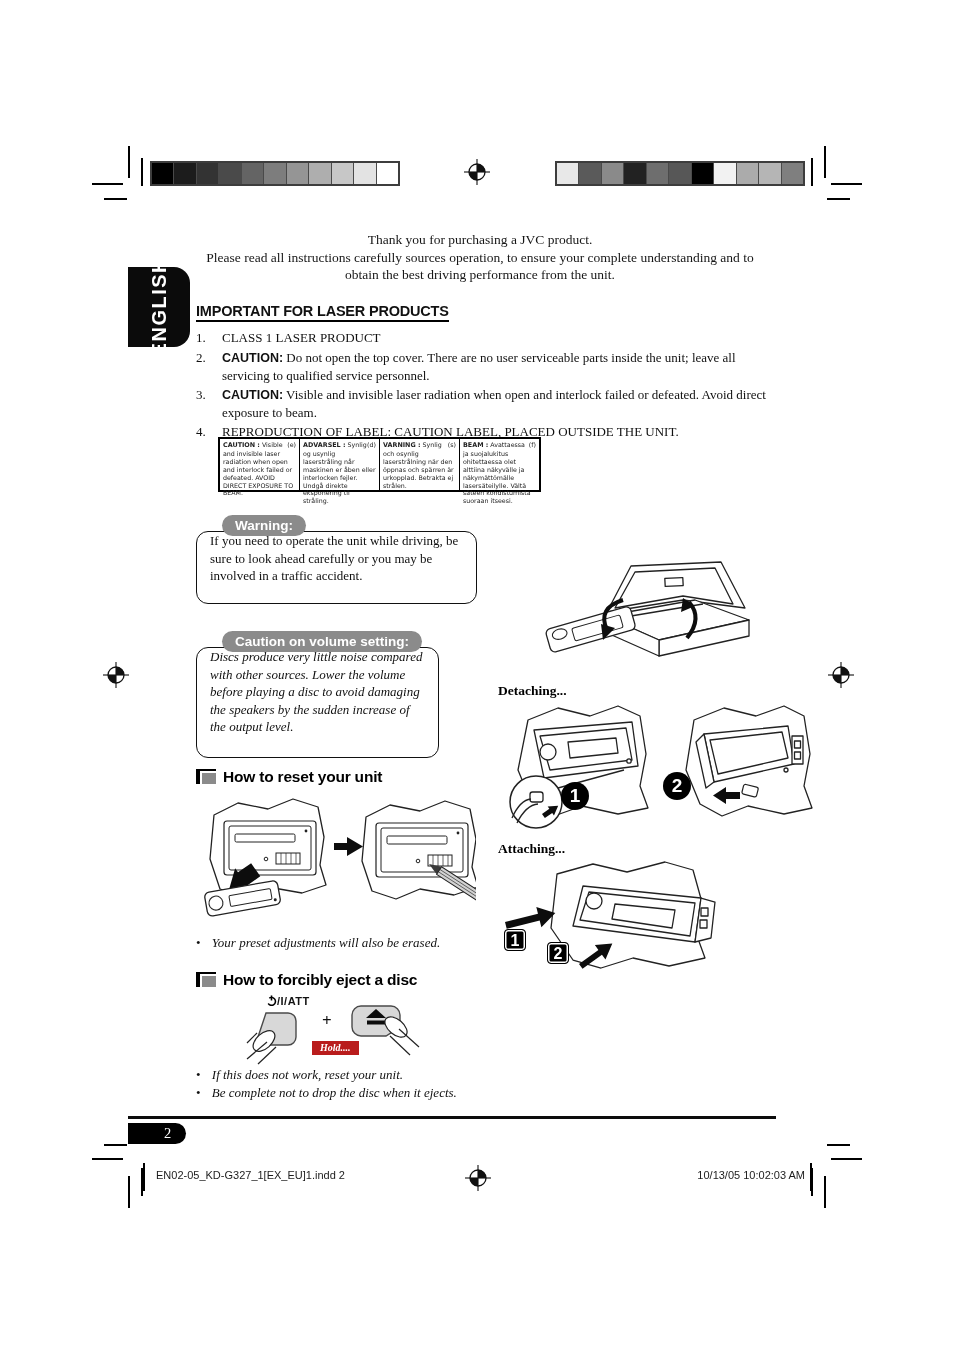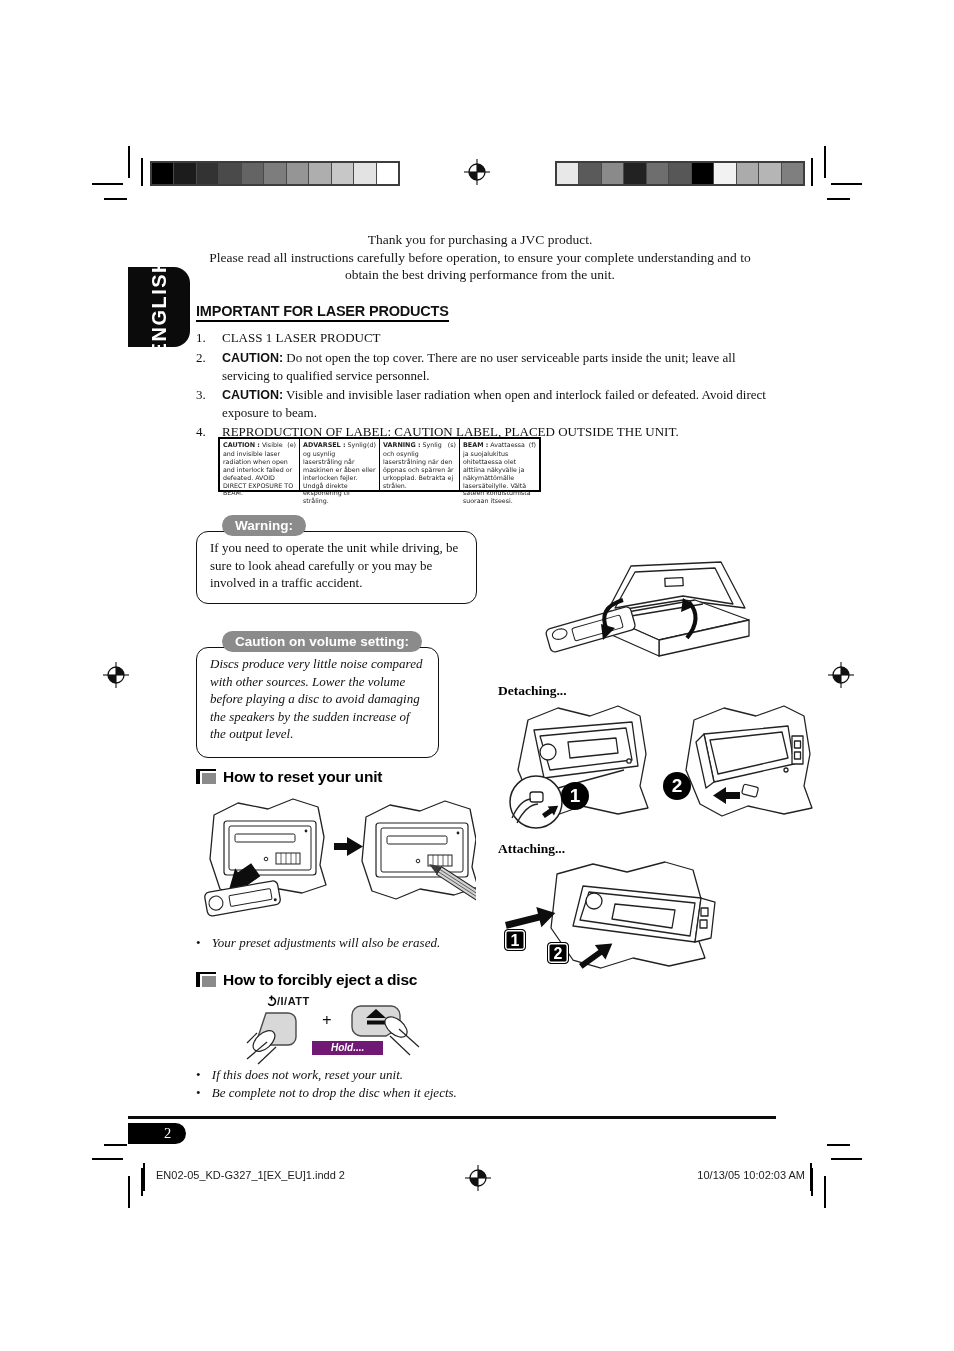--- a/index.html
+++ b/index.html
@@ -45,21 +45,21 @@
                  font-family:"DejaVu Sans",sans-serif; font-size:6.3px;
                  line-height:7.9px; color:#222; }
   .label-col { flex:1; padding:2px 3px; border-right:1.6px solid #000; }
   .label-col:last-child { border-right:none; }
   .label-col b { font-size:6.4px; }
   .label-tag { float:right; }
 
   
   .info-box { position:absolute; border:1.6px solid #111; border-radius:12px;
               background:#fff; font-size:13px; line-height:17.5px;
-              padding:7px 10px 6px 13px; color:#101010; }
+              padding:0 10px 6px 13px; color:#101010; }
   .box-pill { position:absolute; background:#8b8b8b; color:#fff;
               font-family:"Liberation Sans",sans-serif; font-weight:bold;
               font-size:13.5px; line-height:21px; padding:0 13px;
               border-radius:12px; z-index:2; white-space:nowrap; }
 
   
   .sec-head { position:absolute; font-family:"Liberation Sans",sans-serif;
               font-weight:bold; font-size:15.5px; line-height:19px;
               letter-spacing:-0.2px; color:#000; }
   .sec-icon { display:inline-block; position:relative; width:20px; height:15px;
@@ -83,23 +83,23 @@
                 background:#000; color:#fff; text-align:center;
                 font-family:"Liberation Sans",sans-serif; font-weight:bold;
                 font-size:16px; line-height:22px; border:1.5px solid #000;
                 box-shadow:inset 0 0 0 1.5px #fff; }
 
   
   .eject-fig { position:absolute; left:246px; top:995px; width:178px; height:72px; }
   .eject-label { position:absolute; left:20px; top:0; font-family:"Liberation Sans",sans-serif;
                  font-weight:bold; font-size:11px; letter-spacing:0.5px; }
   .eject-plus { position:absolute; left:76px; top:16px; font-size:17px; font-weight:bold; }
-  .hold-badge { position:absolute; left:66px; top:46px; background:#701a75; color:#fff;
-                font-family:Liberation Sans, sans-serif; font-style:italic;
-                font-weight:bold; font-size:10px; line-height:14px; padding:0 19px; }
+  .hold-badge { position:absolute; left:66px; top:46px; background:#b91c1c; color:#fff;
+                font-family:Liberation Serif, serif; font-style:italic;
+                font-weight:bold; font-size:10px; line-height:14px; padding:0 8px; }
 
   
   .footer-rule { position:absolute; left:128px; top:1116px; width:648px; height:3px; background:#0c0c0c; }
   .page-tab { position:absolute; left:128px; top:1123px; width:58px; height:21px;
               background:#000; border-radius:0 11px 11px 0; color:#fff;
               font-size:14.5px; line-height:20px; padding-left:36px; }
   .slug { position:absolute; top:1169px; font-family:"Liberation Sans",sans-serif;
           font-size:11px; color:#1c1c1c; }
   svg { display:block; }
 </style>
@@ -179,21 +179,21 @@
   <div class="cal-cell" style="background: rgb(87, 87, 87);"></div>
   <div class="cal-cell" style="background: rgb(0, 0, 0);"></div>
   <div class="cal-cell" style="background: rgb(242, 242, 242);"></div>
   <div class="cal-cell" style="background: rgb(171, 171, 171);"></div>
   <div class="cal-cell" style="background: rgb(181, 181, 181);"></div>
   <div class="cal-cell" style="background: rgb(127, 127, 127);"></div>
 </div>
 
 <div class="intro">
   <div>Thank you for purchasing a JVC product.</div>
-  <div>Please read all instructions carefully before operation, to ensure your complete understanding and to</div>
+  <div>Please read all instructions carefully sources operation, to ensure your complete understanding and to</div>
   <div>obtain the best driving performance from the unit.</div>
 </div>
 
 <div class="lang-tab">
   <span>ENGLISH</span>
 </div>
 
 <div class="laser">
   <h2>IMPORTANT FOR LASER PRODUCTS</h2>
   <div class="laser-item">

